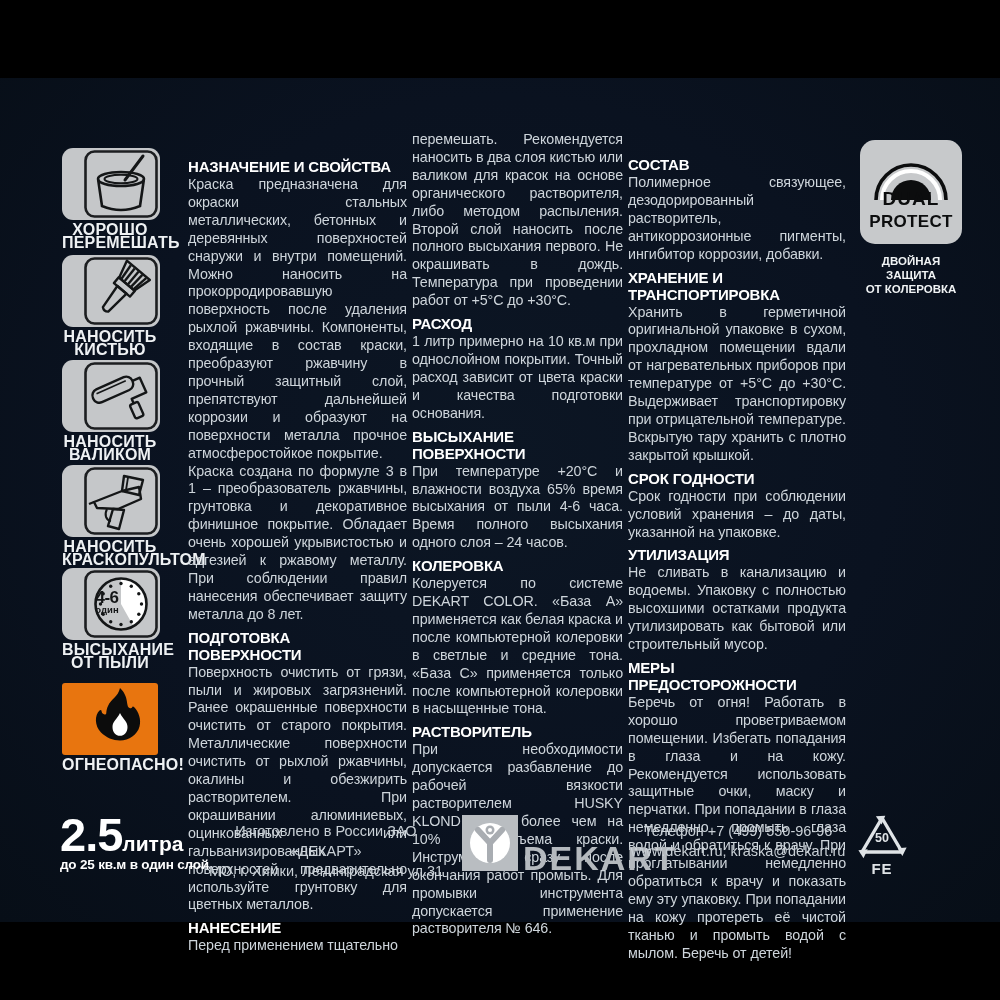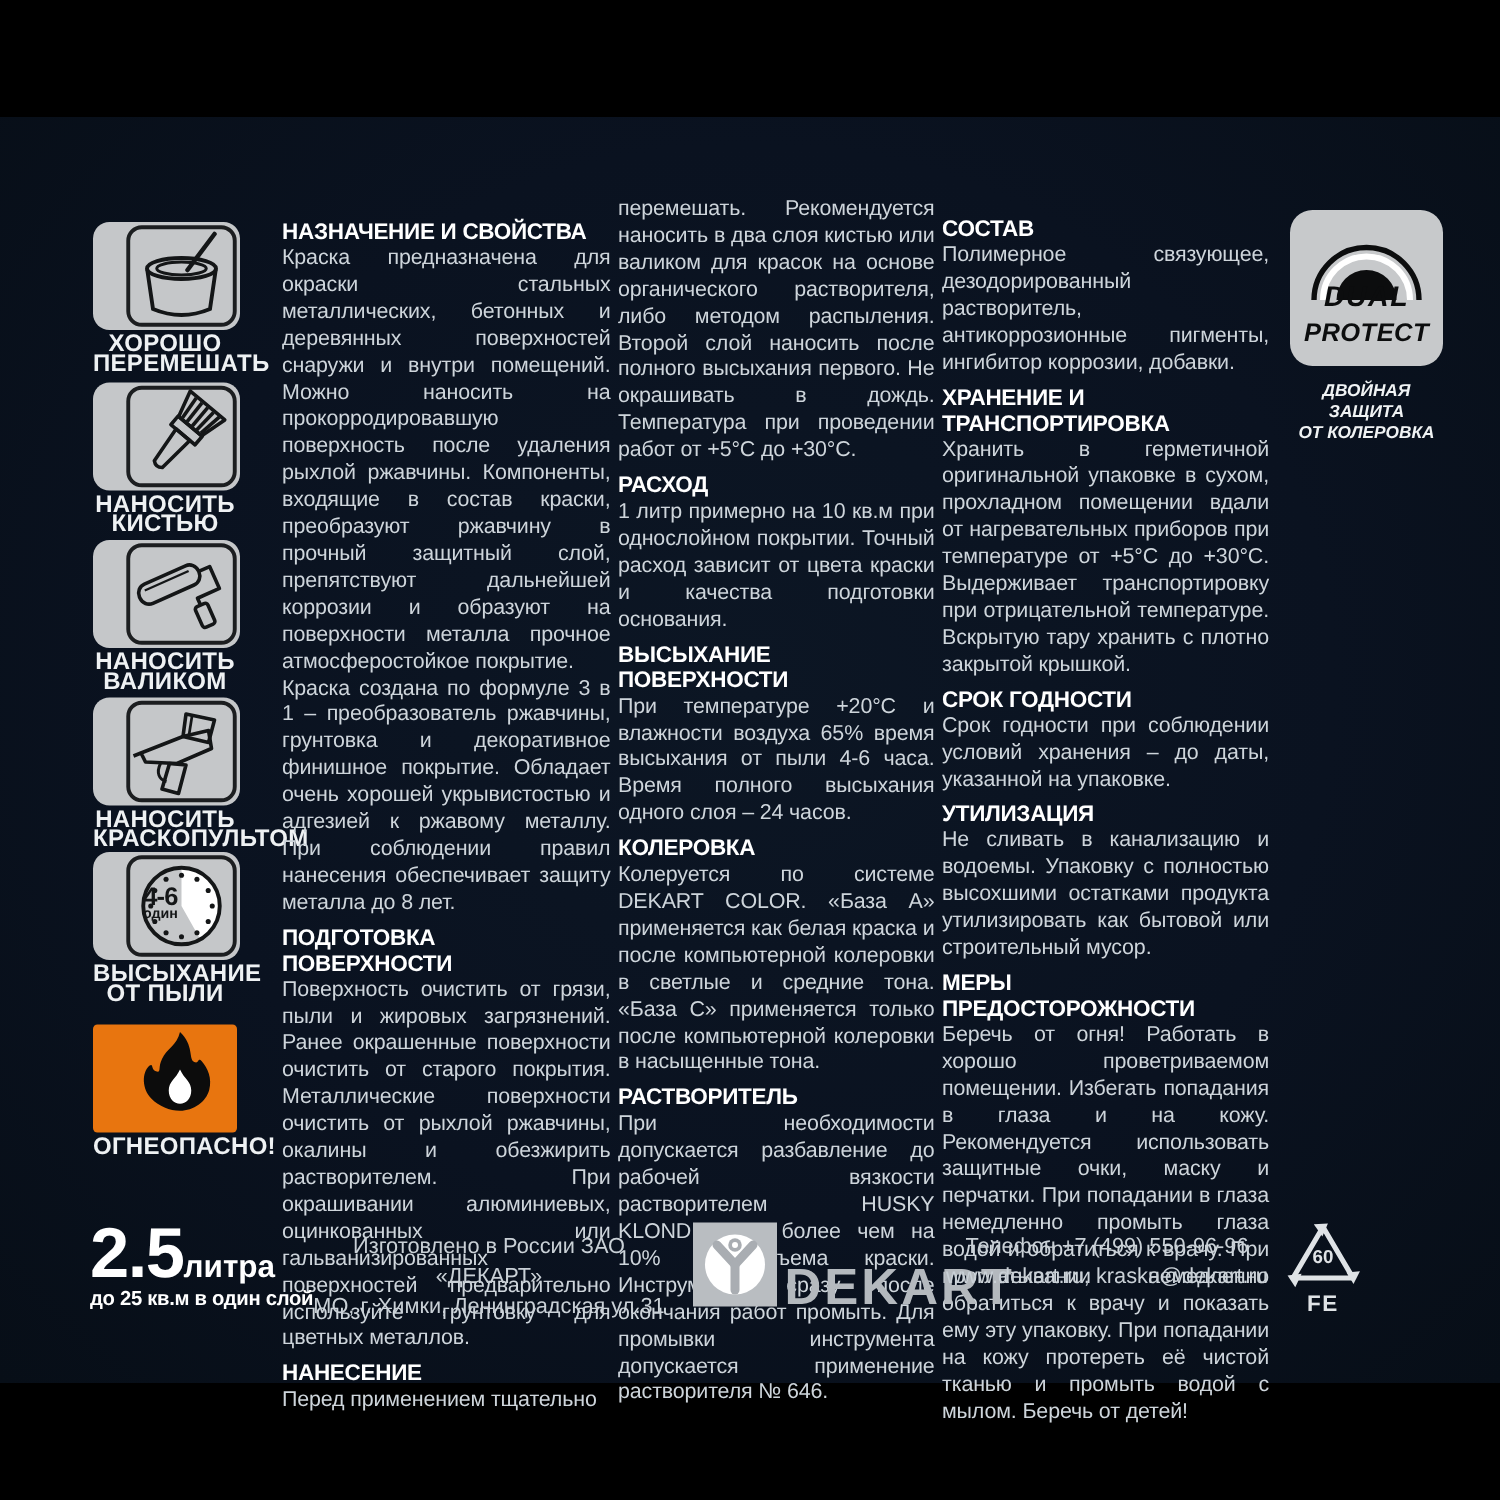--- a/index.html
+++ b/index.html
@@ -16,25 +16,25 @@
   .icon-cap{margin-top:4px;font-size:16px;line-height:12.5px;font-weight:700;
             color:#eef1f3;letter-spacing:0.2px;}
   .icon-cap span{display:block;}
   .clock-txt{position:absolute;left:0;right:8px;top:22px;text-align:center;color:#141617;}
   .clock-txt b{display:block;font-size:17px;line-height:15px;letter-spacing:-0.5px;}
   .clock-txt i{display:block;font-style:normal;font-weight:700;font-size:9.5px;line-height:10px;}
 
   
   .col{position:absolute;color:#ced5db;font-size:14.3px;line-height:17.9px;letter-spacing:-0.1px;}
   .col h3{margin:5px 0 1px;font-size:15px;line-height:17px;color:#ffffff;letter-spacing:-0.2px;}
-  .col h3.first{margin-top:4px;}
+  .col h3.first{margin-top:16px;}
   .col p{margin:0;text-align:justify;text-align-last:left;}
 
   
-  .badge-wrap{position:absolute;left:858px;top:62px;width:106px;text-align:center;font-style:italic;}
+  .badge-wrap{position:absolute;left:858px;top:62px;width:106px;text-align:center;}
   .badge{width:102px;height:104px;margin:0 auto;background:#c7c9cb;border-radius:15px;position:relative;}
   .badge svg{position:absolute;left:0;top:8px;}
   .badge-t1{position:absolute;left:0;right:0;bottom:34px;font-size:19px;font-weight:700;
             letter-spacing:1px;color:#0c0d0e;}
   .badge-t2{position:absolute;left:0;right:0;bottom:12px;font-size:17px;font-weight:700;
             letter-spacing:0.3px;color:#0c0d0e;}
   .badge-cap{margin-top:10px;font-size:11.5px;line-height:14px;font-weight:700;color:#f0f3f4;}
   .badge-cap span{display:block;}
 
   
@@ -261,19 +261,19 @@
         <div>Телефон +7 (499) 550-96-96</div>
         <div>www.dekart.ru, kraska@dekart.ru</div>
       </div>
       <div class="fe">
         <svg width="52" height="46" viewBox="0 0 52 46">
           <path d="M26,5 L46,39 L6,39 Z" fill="none" stroke="#dfe3e6" stroke-width="3.4" stroke-linejoin="round"></path>
           <polygon points="26,1 31,9 21,9" fill="#dfe3e6" transform="rotate(55 26 5)"></polygon>
           <polygon points="46,35 50,43 41,43" fill="#dfe3e6" transform="rotate(175 46 39)"></polygon>
           <polygon points="6,35 11,43 1,43" fill="#dfe3e6" transform="rotate(-65 6 39)"></polygon>
         </svg>
-        <div class="fe-num">60</div>
+        <div class="fe-num">50</div>
         <div class="fe-mat">FE</div>
       </div>
     </div>
 
   </div>
 </div>
 
 </body></html>

